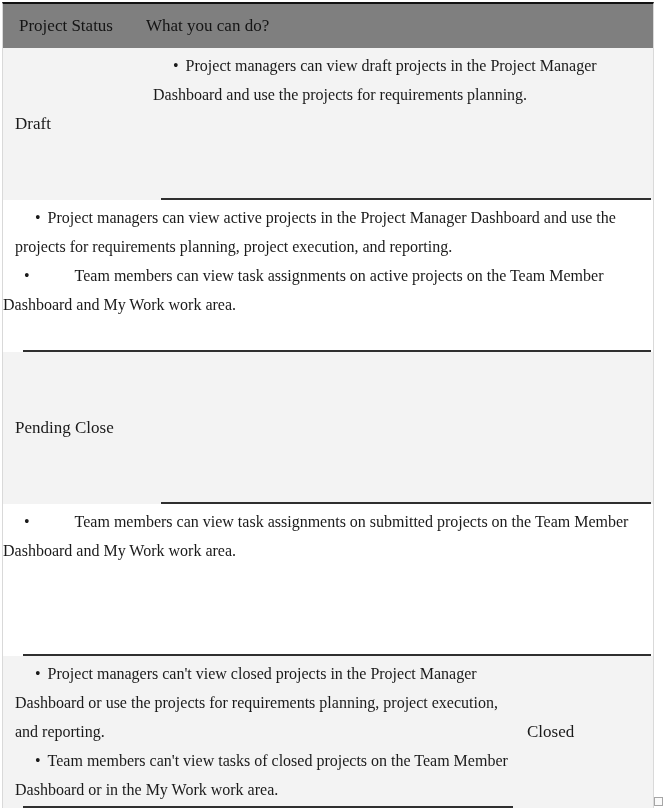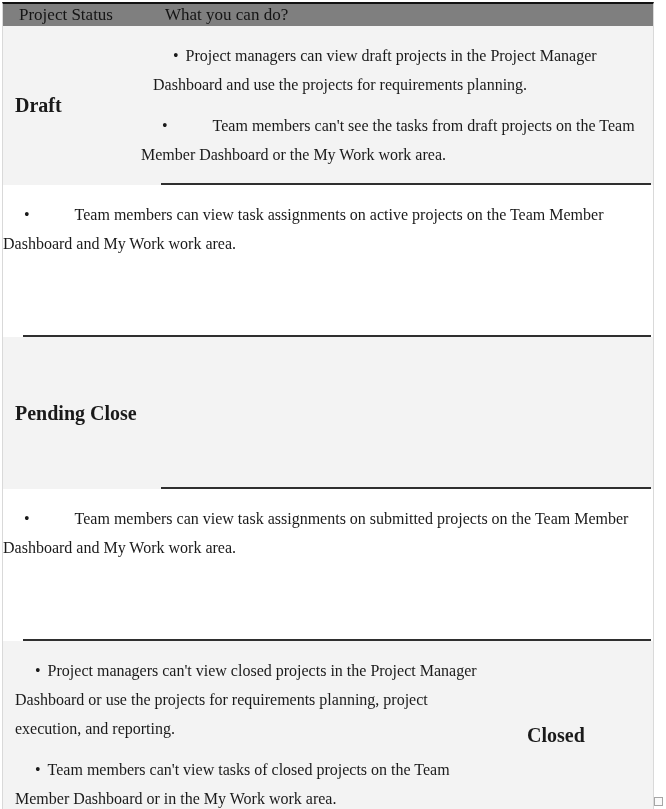--- a/index.html
+++ b/index.html
@@ -20,54 +20,53 @@
     background: #ffffff;
     border-top: 2px solid #111111;
     border-left: 1px solid #d9d9d9;
     border-right: 1px solid #d9d9d9;
   }
 
   .thead {
     display: flex;
     align-items: center;
     background: #7f7f7f;
-    height: 22px;
+    height: 44px;
     font-size: 17px;
     color: #141414;
   }
   .th.status { flex: 0 0 138px; width: 138px; padding-left: 16px; }
-  .th.desc   { flex: 1; padding-left: 5px; margin-left: 19px; }
+  .th.desc   { flex: 1; padding-left: 5px; }
 
   .trow { display: flex; min-height: 152px; }
   .trow.alt { background: #f3f3f3; }
 
   .td.status {
     flex: 0 0 138px; width: 138px;
     padding-left: 12px;
     display: flex; align-items: center;
-    font-size: 20px;
-    font-weight: bold;
+    font-size: 17px;
   }
   .td.desc {
     flex: 1;
     position: relative;
     padding: 3px 6px 4px 0;
     font-size: 16px;
     line-height: 29px;
   }
   
   .td.desc::after {
     content: "";
     position: absolute;
     left: 20px; right: 2px; bottom: 0;
     height: 2px;
     background: #2f2f2f;
   }
 
-  p.bullet { margin: 12px; }
+  p.bullet { margin: 0; }
   p.bullet.a { margin-left: 12px; text-indent: 20px; }
   p.bullet.a .dot { margin-right: 7px; }
   p.bullet.b { margin-left: 0; text-indent: 21px; }
   p.bullet.b .dot { margin-right: 45px; }
 
   .resize-handle {
     position: absolute;
     left: 654px; top: 797px;
     width: 9px; height: 9px;
     background: #fafafa;
@@ -81,26 +80,26 @@
 
   <div class="thead">
     <div class="th status">Project Status</div>
     <div class="th desc">What you can do?</div>
   </div>
 
   <div class="trow alt">
     <div class="td status">Draft</div>
     <div class="td desc">
       <p class="bullet a"><span class="dot">•</span><span class="txt">Project managers can view draft projects in the Project Manager Dashboard and use the projects for requirements planning.</span></p>
-      <p class="bullet b"><span class="dot">•</span><span class="txt">Team members can't see the tasks from draft projects on the Team Member Dashboard or the My Work work area.</span></p>
     </div>
   </div>
 
   <div class="trow">
     <div class="td desc">
+      <p class="bullet a"><span class="dot">•</span><span class="txt">Project managers can view active projects in the Project Manager Dashboard and use the projects for requirements planning, project execution, and reporting.</span></p>
       <p class="bullet b"><span class="dot">•</span><span class="txt">Team members can view task assignments on active projects on the Team Member Dashboard and My Work work area.</span></p>
     </div>
   </div>
 
   <div class="trow alt">
     <div class="td status">Pending Close</div>
     <div class="td desc">
     </div>
   </div>
 

